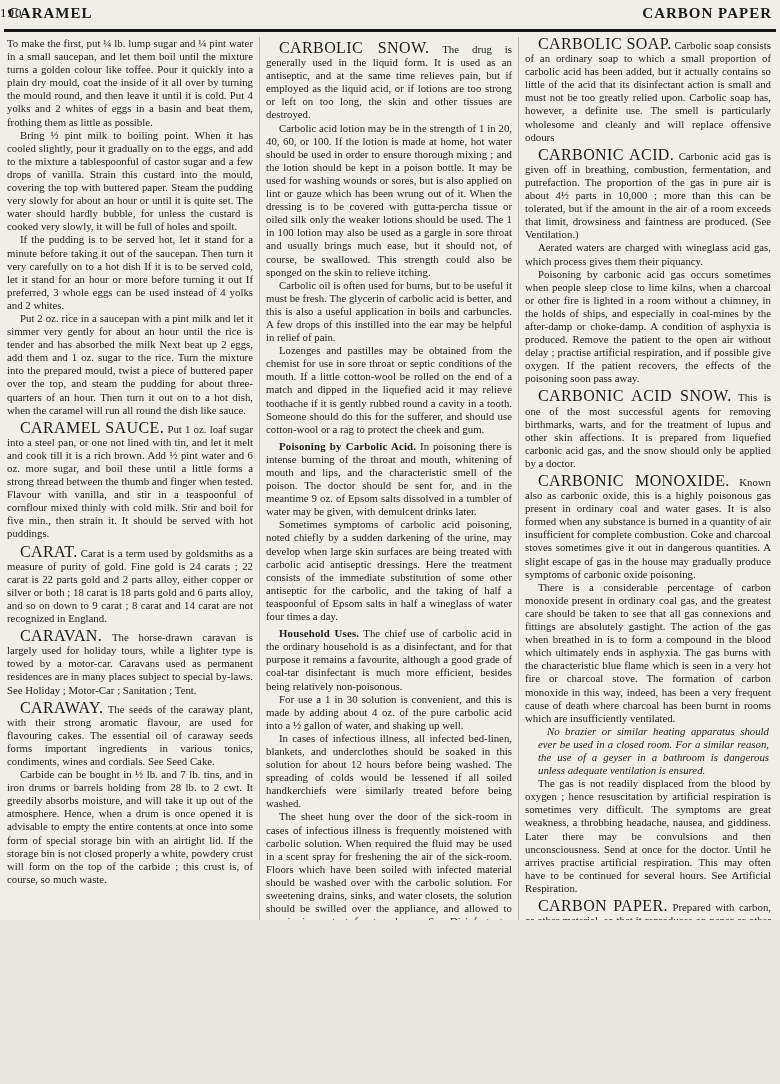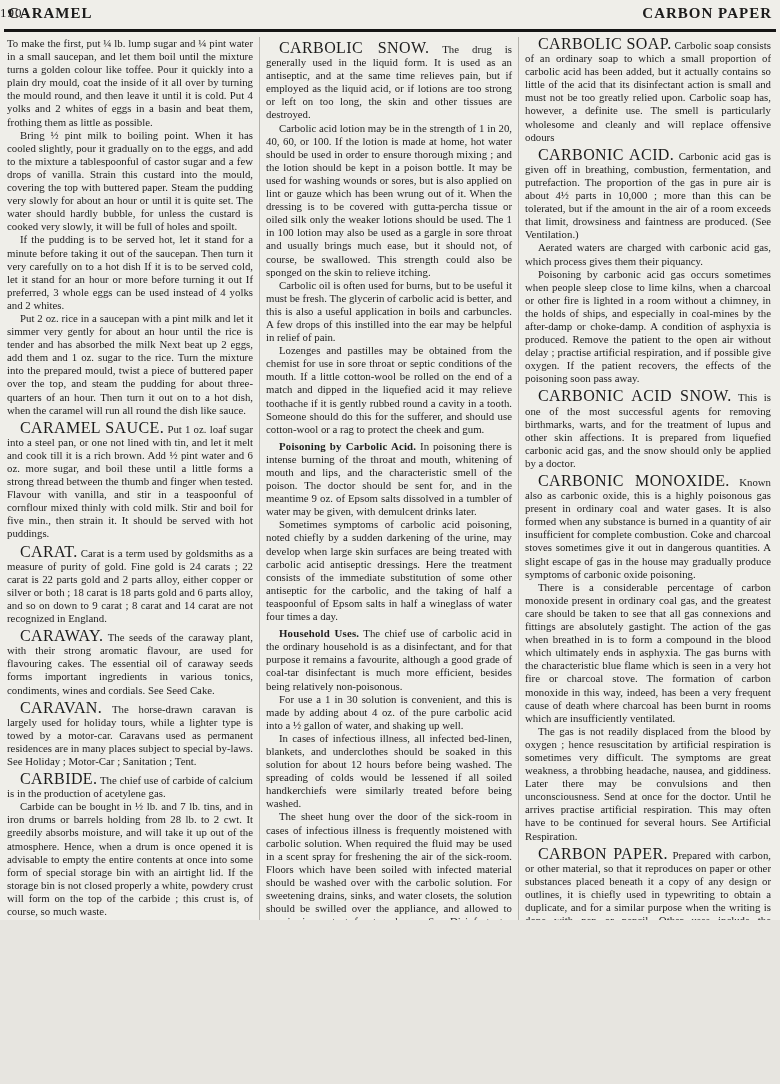--- a/index.html
+++ b/index.html
@@ -58,26 +58,24 @@
 
     <div class="col">
       <p class="noindent"><span>To make the first, put ¼ lb. lump sugar and ¼ pint water in a small saucepan, and let them boil until the mixture turns a golden colour like toffee.  Pour it quickly into a plain dry mould, coat the inside of it all over by turning the mould round, and then leave it until it is cold.  Put 4 yolks and 2 whites of eggs in a basin and beat them, frothing them as little as possible.</span></p>
       <p><span>Bring ½ pint milk to boiling point.  When it has cooled slightly, pour it gradually on to the eggs, and add to the mixture a tablespoonful of castor sugar and a few drops of vanilla. Strain this custard into the mould, covering the top with buttered paper.  Steam the pudding very slowly for about an hour or until it is quite set.  The water should hardly bubble, for unless the custard is cooked very slowly, it will be full of holes and spoilt.</span></p>
       <p><span>If the pudding is to be served hot, let it stand for a minute before taking it out of the saucepan.  Then turn it very carefully on to a hot dish   If it is to be served cold, let it stand for an hour or more before turning it out   If preferred, 3 whole eggs can be used instead of 4 yolks and 2 whites.</span></p>
       <p><span>Put 2 oz. rice in a saucepan with a pint milk and let it simmer very gently for about an hour until the rice is tender and has absorbed the milk   Next beat up 2 eggs, add them and 1 oz. sugar to the rice.  Turn the mixture into the prepared mould, twist a piece of buttered paper over the top, and steam the pudding for about three-quarters of an hour.  Then turn it out on to a hot dish, when the caramel will run all round the dish like sauce.</span></p>
       <p class="entry"><span class="lead">CARAMEL SAUCE.</span>
         <span>Put 1 oz. loaf sugar into a steel pan, or one not lined with tin, and let it melt and cook till it is a rich brown.  Add ½ pint water and 6 oz. more sugar, and boil these until a little forms a strong thread between the thumb and finger when tested.  Flavour with vanilla, and stir in a teaspoonful of cornflour mixed thinly with cold milk.  Stir and boil for five min., then strain it.  It should be served with hot puddings.</span></p>
       <p class="entry"><span class="lead">CARAT.</span>
         <span>Carat is a term used by goldsmiths as a measure of purity of gold.  Fine gold is 24 carats ;  22 carat is 22 parts gold and 2 parts alloy, either copper or silver or both ; 18 carat is 18 parts gold and 6 parts alloy, and so on down to 9 carat ;  8 carat and 14 carat are not recognized in England.</span></p>
+      <p class="entry"><span class="lead">CARAVAN.</span>
+        <span>The horse-drawn caravan is largely used for holiday tours, while a lighter type is towed by a motor-car.  Caravans used as permanent residences are in many places subject to special by-laws.  See Holiday ; Motor-Car ;  Sanitation ;  Tent.</span></p>
       <p class="entry"><span class="lead">CARAWAY.</span>
         <span>The seeds of the caraway plant, with their strong aromatic flavour, are used for flavouring cakes.  The essential oil of caraway seeds forms important ingredients in various tonics, condiments, wines and cordials.   See Seed Cake.</span></p>
-      <p class="entry"><span class="lead">CARAVAN.</span>
-        <span>The horse-drawn caravan is largely used for holiday tours, while a lighter type is towed by a motor-car.  Caravans used as permanent residences are in many places subject to special by-laws.  See Holiday ; Motor-Car ;  Sanitation ;  Tent.</span></p>
-      <p class="entry"><span class="lead">CARBIDE.</span>
-        <span>The chief use of carbide of calcium is in the production of acetylene gas.</span></p>
       <p><span>Carbide can be bought in ½ lb. and 7 lb. tins, and in iron drums or barrels holding from 28 lb. to 2 cwt.  It greedily absorbs moisture, and will take it up out of the atmosphere. Hence, when a drum is once opened it is advisable to empty the entire contents at once into some form of special storage bin with an airtight lid.  If the storage bin is not closed properly a white, powdery crust will form on the top of the carbide ;  this crust is, of course, so much waste.</span></p>
     </div>
 
     <div class="col mid">
       <p class="entry"><span class="lead">CARBOLIC SNOW.</span>
         <span>The drug is generally used in the liquid form.  It is used as an antiseptic, and at the same time relieves pain, but if employed as the liquid acid, or if lotions are too strong or left on too long, the skin and other tissues are destroyed.</span></p>
       <p><span>Carbolic acid lotion may be in the strength of 1 in 20, 40, 60, or 100.  If the lotion is made at home, hot water should be used in order to ensure thorough mixing ;  and the lotion should be kept in a poison bottle.  It may be used for washing wounds or sores, but is also applied on lint or gauze which has been wrung out of it.  When the dressing is to be covered with gutta-percha tissue or oiled silk only the weaker lotions should be used. The 1 in 100 lotion may also be used as a gargle in sore throat and usually brings much ease, but it should not, of course, be swallowed. This strength could also be sponged on the skin to relieve itching.</span></p>
       <p><span>Carbolic oil is often used for burns, but to be useful it must be fresh.  The glycerin of carbolic acid is better, and this is also a useful application in boils and carbuncles. A few drops of this instilled into the ear may be helpful in relief of pain.</span></p>
       <p><span>Lozenges and pastilles may be obtained from the chemist for use in sore throat or septic conditions of the mouth.   If a little cotton-wool be rolled on the end of a match and dipped in the liquefied acid it may relieve toothache if it is gently rubbed round a cavity in a tooth. Someone should do this for the sufferer, and should use cotton-wool or a rag to protect the cheek and gum.</span></p>
       <p class="entry"><span class="sublead">Poisoning by Carbolic Acid.</span>
@@ -88,26 +86,27 @@
       <p><span>For use a 1 in 30 solution is convenient, and this is made by adding about 4 oz. of the pure carbolic acid into a ½ gallon of water, and shaking up well.</span></p>
       <p><span>In cases of infectious illness, all infected bed-linen, blankets, and underclothes should be soaked in this solution for about 12 hours before being washed.  The spreading of colds would be lessened if all soiled handkerchiefs were similarly treated before being washed.</span></p>
       <p><span>The sheet hung over the door of the sick-room in cases of infectious illness is frequently moistened with carbolic solution.  When required the fluid may be used in a scent spray for freshening the air of the sick-room. Floors which have been soiled with infected material should be washed over with the carbolic solution.  For sweetening drains, sinks, and water closets, the solution should be swilled over the appliance, and allowed to remain in contact for two hours.   See Disinfectant ;  Poisoning.</span></p>
     </div>
 
     <div class="col">
       <p class="entry" style="margin-top:0"><span class="lead">CARBOLIC SOAP.</span>
         <span>Carbolic soap consists of an ordinary soap to which a small proportion of carbolic acid has been added, but it actually contains so little of the acid that its disinfectant action is small and must not be too greatly relied upon.  Carbolic soap has, however, a definite use.  The smell is particularly wholesome and cleanly and will replace offensive odours</span></p>
       <p class="entry"><span class="lead">CARBONIC ACID.</span>
         <span>Carbonic acid gas is given off in breathing, combustion, fermentation, and putrefaction.  The proportion of the gas in pure air is about 4½ parts in 10,000 ; more than this can be tolerated, but if the amount in the air of a room exceeds that limit, drowsiness and faintness are produced.  (See Ventilation.)</span></p>
-      <p><span>Aerated waters are charged with carbonic acid gas, which process gives them their piquancy.</span></p>
+      <p><span>Aerated waters are charged with wineglass acid gas, which process gives them their piquancy.</span></p>
       <p><span>Poisoning by carbonic acid gas occurs sometimes when people sleep close to lime kilns, when a charcoal or other fire is lighted in a room without a chimney, in the holds of ships, and especially in coal-mines by the after-damp or choke-damp.  A condition of asphyxia is produced.  Remove the patient to the open air without delay ;  practise artificial respiration, and if possible give oxygen.  If the patient recovers, the effects of the poisoning soon pass away.</span></p>
       <p class="entry"><span class="lead">CARBONIC ACID SNOW.</span>
         <span>This is one of the most successful agents for removing birthmarks, warts, and for the treatment of lupus and other skin affections.  It is prepared from liquefied carbonic acid gas, and the snow should only be applied by a doctor.</span></p>
       <p class="entry"><span class="lead">CARBONIC MONOXIDE.</span>
         <span>Known also as carbonic oxide, this is a highly poisonous gas present in ordinary coal and water gases. It is also formed when any substance is burned in a quantity of air insufficient for complete combustion.  Coke and charcoal stoves sometimes give it out in dangerous quantities.  A slight escape of gas in the house may gradually produce symptoms of carbonic oxide poisoning.</span></p>
       <p><span>There is a considerable percentage of carbon monoxide present in ordinary coal gas, and the greatest care should be taken to see that all gas connexions and fittings are absolutely gastight.  The action of the gas when breathed in is to form a compound in the blood which ultimately ends in asphyxia.  The gas burns with the characteristic blue flame which is seen in a very hot fire or charcoal stove.  The formation of carbon monoxide in this way, indeed, has been a very frequent cause of death where charcoal has been burnt in rooms which are insufficiently ventilated.</span></p>
+      <p class="italic"><span>No brazier or similar heating apparatus should ever be used in a closed room.   For a similar reason, the use of a geyser in a bathroom is dangerous unless adequate ventilation is ensured.</span></p>
       <p><span>The gas is not readily displaced from the blood by oxygen ;  hence resuscitation by artificial respiration is sometimes very difficult. The symptoms are great weakness, a throbbing headache, nausea, and giddiness.  Later there may be convulsions and then unconsciousness. Send at once for the doctor.  Until he arrives practise artificial respiration.  This may often have to be continued for several hours.   See Artificial Respiration.</span></p>
       <p class="entry"><span class="lead">CARBON PAPER.</span>
         <span>Prepared with carbon, or other material, so that it reproduces on paper or other substances placed beneath it a copy of any design or outlines, it is chiefly used in typewriting to obtain a duplicate, and for a similar purpose when the writing is done with pen or pencil.  Other uses include the transference of a design on paper to the surface of some other material such as wood, leather, or canvas, which has subsequently to be modelled, shaped or worked upon    The carbon paper used for typewriting purposes is not so sensitive</span></p>
     </div>
 
   </div>
 </div>
 
 </body></html>

